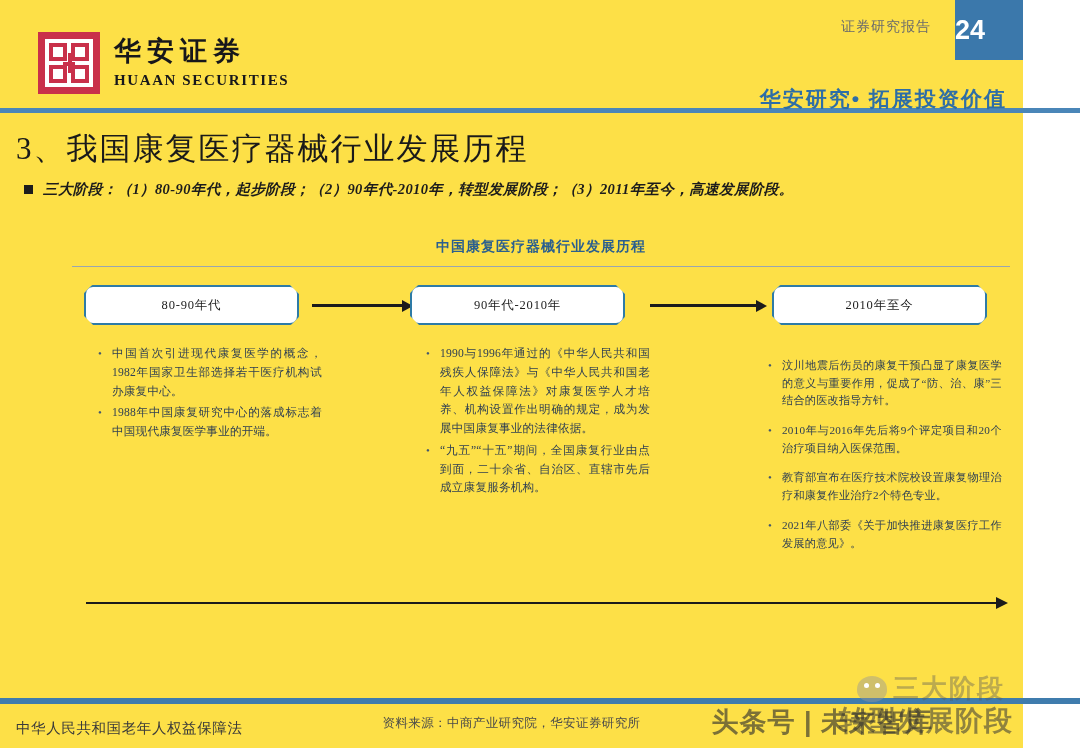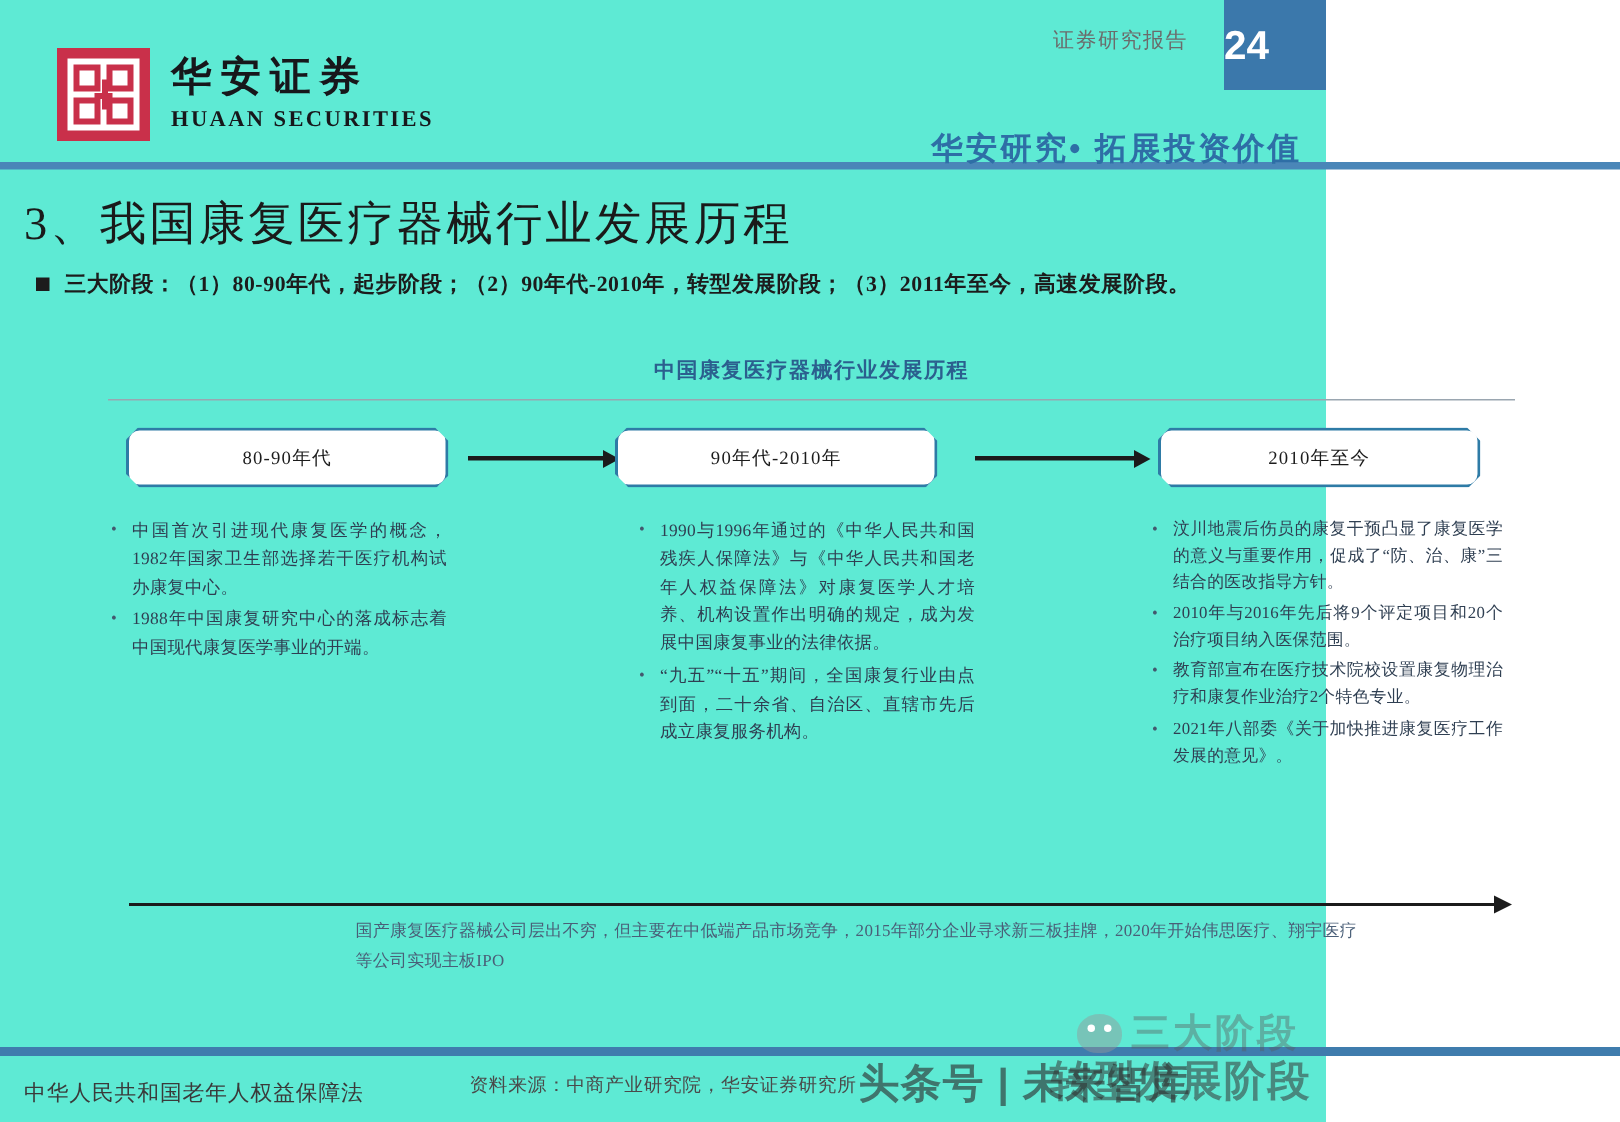--- a/index.html
+++ b/index.html
@@ -2,21 +2,21 @@
 <html><head>
 <meta charset="utf-8">
 <style>
   * { box-sizing: border-box; margin: 0; padding: 0; }
   html, body {
     width: 1080px; height: 748px;
     background: #ffffff;
     font-family: "Liberation Serif", "DejaVu Serif", serif;
     overflow: hidden;
   }
-  .page { position: relative; width: 884px; height: 748px; background:#5eead4; }
+  .page { position: relative; width: 1023px; height: 748px; background:#fde047; }
 
   
   .hdr-report-label {
     position: absolute; right: 92px; top: 18px;
     font-size: 14px; color: #6b6b6b; letter-spacing: 1px;
     font-family: "Liberation Serif", serif;
   }
   .page-number-box {
     position: absolute; right: 0; top: 0;
     width: 68px; height: 60px;
@@ -67,21 +67,21 @@
   
   .slide-title {
     position: absolute; left: 16px; top: 128px;
     font-size: 31px; color: #1a1a1a; letter-spacing: 2px;
     font-family: "Liberation Serif", serif;
   }
   .bullet-line {
     position: absolute; left: 24px; top: 180px; right: 12px;
     display: flex; align-items: flex-start; gap: 10px;
     font-size: 14.5px; color: #1c1c1c; letter-spacing: .4px;
-    font-family: "Liberation Serif", serif; font-weight: bold;
+    font-family: "Liberation Serif", serif; font-weight: bold; font-style: italic;
   }
   .sq-bullet {
     width: 9px; height: 9px; background: #1c1c1c; margin-top: 5px; flex:none;
   }
 
   
   .figure {
     position: absolute; left: 72px; top: 234px;
     width: 938px; height: 420px;
   }
@@ -116,37 +116,37 @@
   .h-arrow::after {
     content:''; position:absolute; right:-9px; top:-4.5px;
     border-left: 11px solid #1b1b1b;
     border-top: 6px solid transparent;
     border-bottom: 6px solid transparent;
   }
 
   
   .cols { position: relative; margin-top: 8px; height: 250px; }
   .col { position: absolute; top: 0; }
-  .col.c1 { left: 0;  width: 226px; }
+  .col.c1 { left: 24px;  width: 226px; }
   .col.c2 { left: 352px; width: 226px; }
   .col.c3 { left: 694px; width: 236px; }
   .col ul { list-style: none; }
   .col li {
     position: relative; padding-left: 16px;
     margin-bottom: 3px;
     font-size: 11.6px; line-height: 1.62;
     color: #2f3f52; letter-spacing: .2px;
     font-family: "Liberation Serif", serif;
     text-align: justify;
   }
   .col li::before {
     content: '•'; position: absolute; left: 2px; top: 0;
     color: #43586e; font-size: 11px;
   }
-  .col.c3 li { font-size: 11.2px; line-height: 1.58; }
+  .col.c3 li { font-size: 11.2px; line-height: 1.58; margin-top: 12px; }
 
   
   .bottom-arrow {
     position: absolute; left: 14px; top: 368px; width: 912px; height: 2px;
     background: #1b1b1b;
   }
   .bottom-arrow::after {
     content:''; position:absolute; right:-10px; top:-5px;
     border-left: 12px solid #1b1b1b;
     border-top: 6px solid transparent;
@@ -279,21 +279,20 @@
         <ul>
           <li>汶川地震后伤员的康复干预凸显了康复医学的意义与重要作用，促成了“防、治、康”三结合的医改指导方针。</li>
           <li>2010年与2016年先后将9个评定项目和20个治疗项目纳入医保范围。</li>
           <li>教育部宣布在医疗技术院校设置康复物理治疗和康复作业治疗2个特色专业。</li>
           <li>2021年八部委《关于加快推进康复医疗工作发展的意见》。</li>
         </ul>
       </div>
     </div>
 
     <div class="bottom-arrow"></div>
-    <div class="bottom-note">国产康复医疗器械公司层出不穷，但主要在中低端产品市场竞争，2015年部分企业寻求新三板挂牌，2020年开始伟思医疗、翔宇医疗等公司实现主板IPO</div>
   </div>
 
   <div class="ftr-blue-band"></div>
   <div class="ftr-left">中华人民共和国老年人权益保障法</div>
   <div class="ftr-source">资料来源：中商产业研究院，华安证券研究所</div>
 
   <div class="wm wm-huaan">转型发展阶段</div>
   <div class="wm wm-weilai">
     <span class="wx-icon"></span>
     <span>三大阶段</span>

